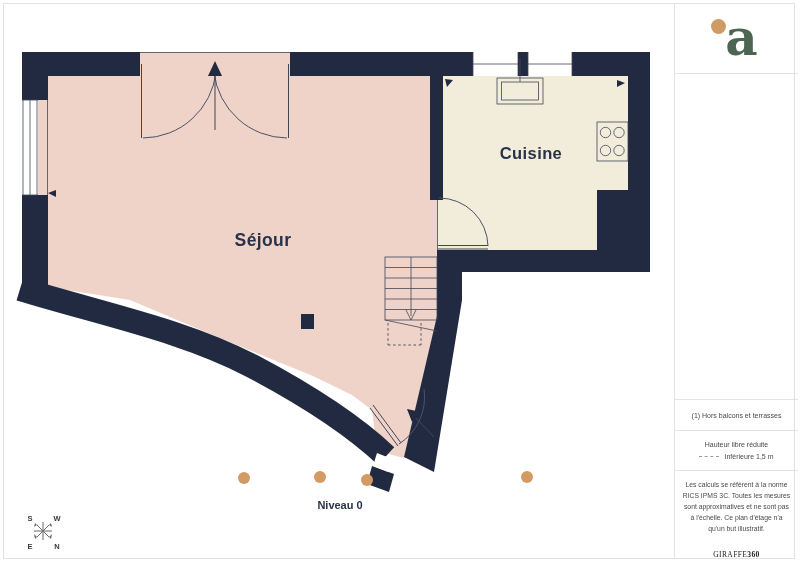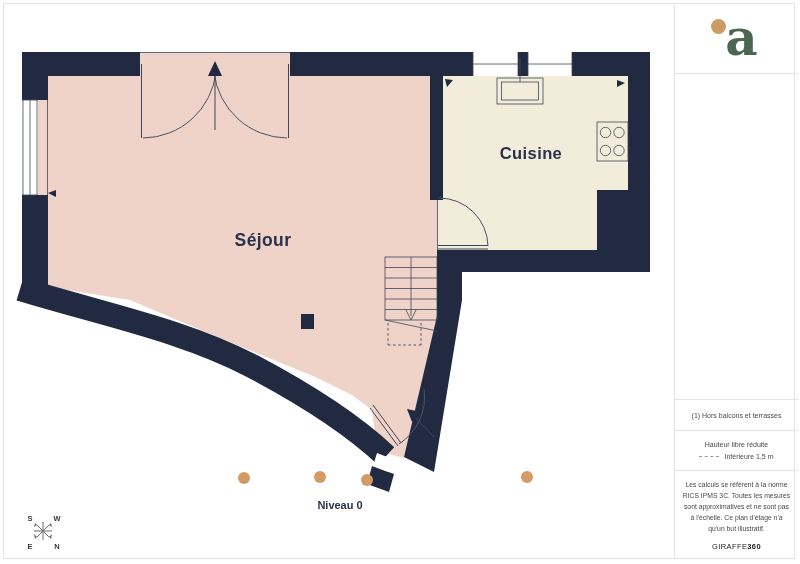--- a/index.html
+++ b/index.html
@@ -38,21 +38,21 @@
             background:var(--logo_dot);}
   .sb-spacer{flex:1;}
   .sb-note1{height:30px;border-top:1px solid #e3e3e3;display:flex;align-items:center;
             justify-content:center;font-size:7px;color:#4a4a4a;text-align:center;}
   .sb-note2{height:39px;border-top:1px solid #e3e3e3;display:flex;flex-direction:column;
             align-items:center;justify-content:center;font-size:7px;color:#4a4a4a;gap:5px;}
   .legend-row{display:flex;align-items:center;gap:5px;}
   .legend-dash{display:inline-block;width:20px;border-top:1px dashed #9a9a9a;height:0;}
   .sb-legal{height:89px;border-top:1px solid #e3e3e3;box-sizing:border-box;padding:9px 7px 0;
             font-size:6.8px;line-height:1.6;color:#4a4a4a;text-align:center;}
-  .brand{margin-top:7px;font-size:7.5px;color:#222;letter-spacing:.4px;}
+  .brand{margin-top:15px;font-size:7.5px;color:#222;letter-spacing:.4px;font-family:Liberation Serif, serif;}
   .brand .b1{font-weight:500;}
   .brand .b2{font-weight:800;}
 </style>
 </head>
 <body>
 
 <div class="page">
 
   <svg class="plan-svg" width="674" height="564" viewBox="0 0 674 564">
 

